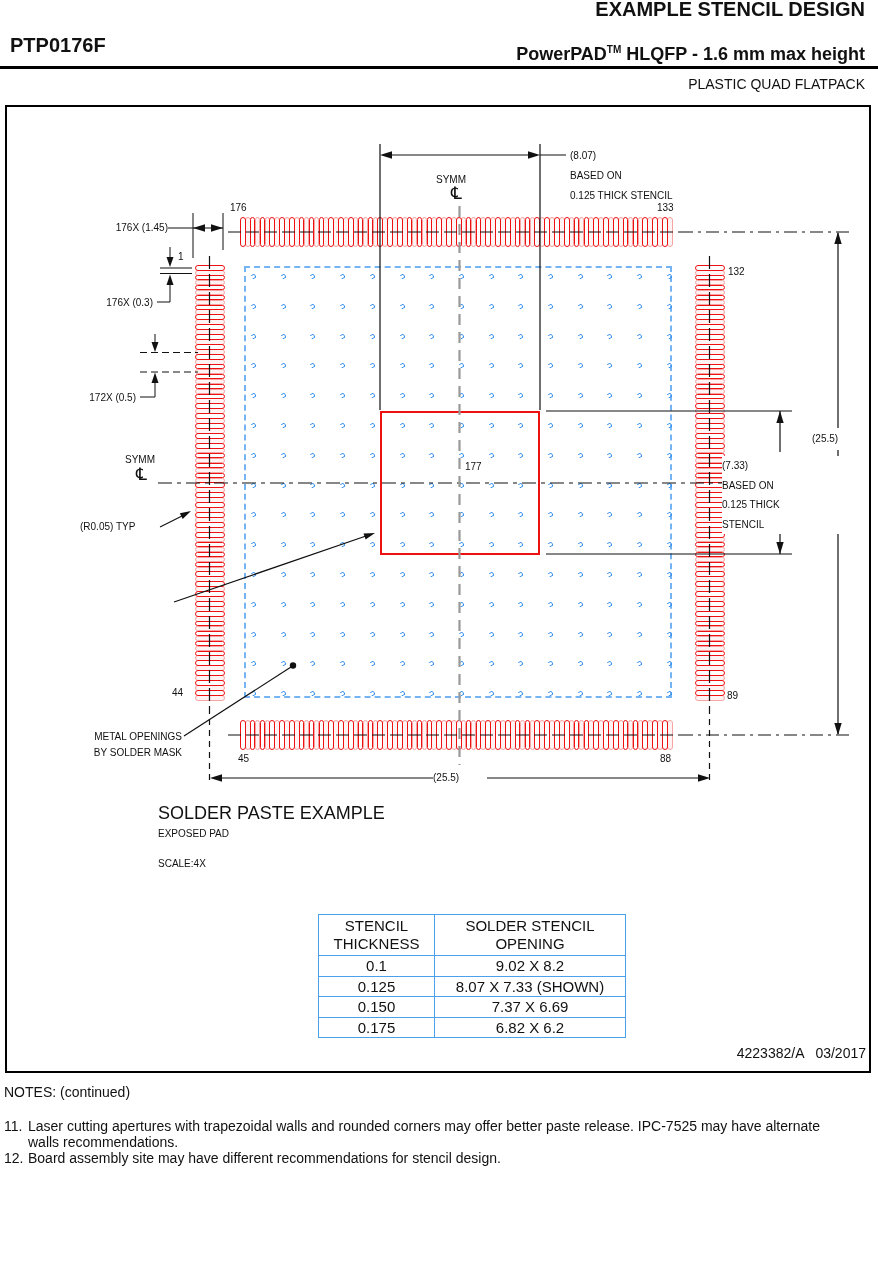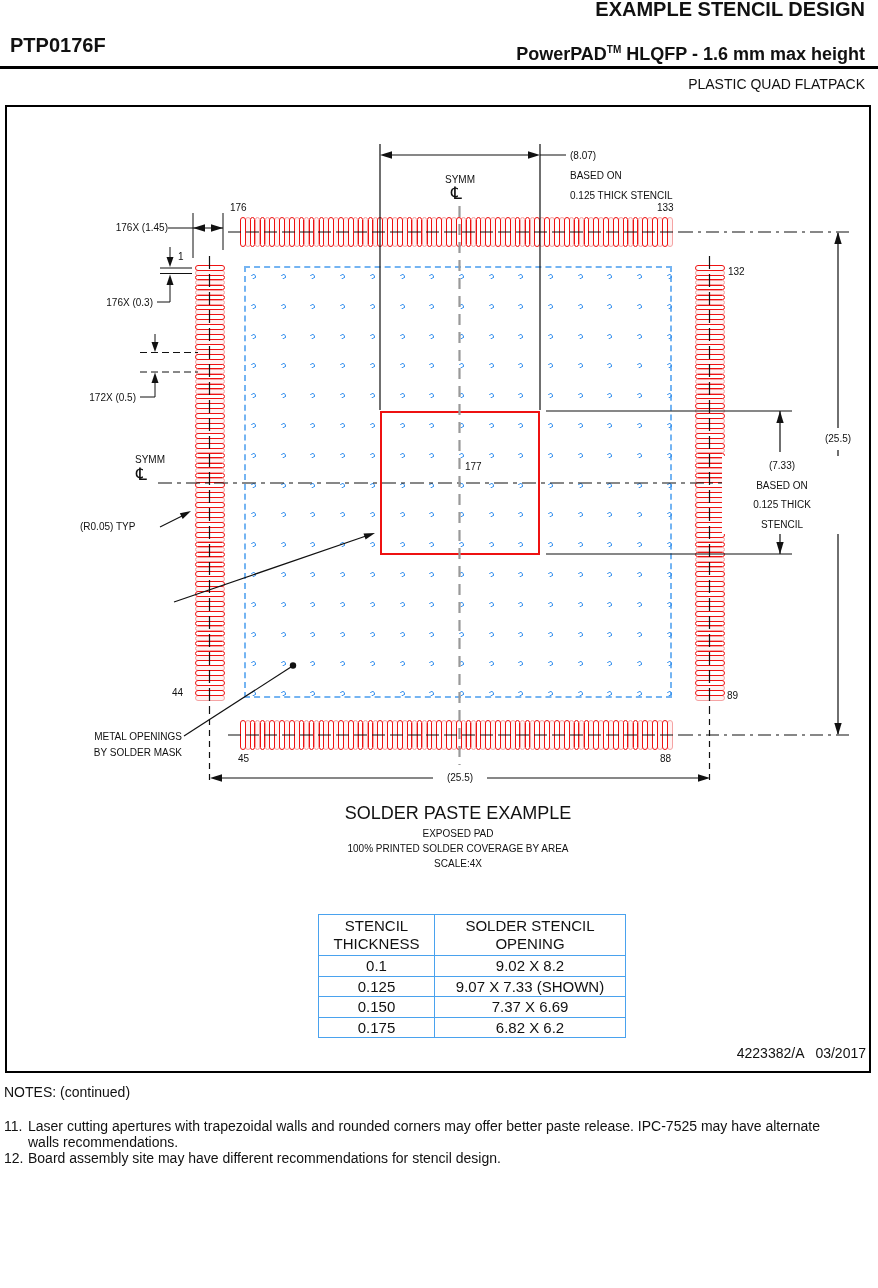--- a/index.html
+++ b/index.html
@@ -1,21 +1,21 @@
 <!DOCTYPE html>
 <html style="--pad-red: #ee1111; --pad-pink: #f5a3a3; --paste-blue: #3b93ee; --outline-blue: #74b4f2; --table-blue: #4aa2ee;"><head>
 <meta charset="utf-8">
 <style>
   html,body{margin:0;padding:0;background:#fff;}
   #page{position:relative;width:878px;height:1196px;background:#fff;overflow:hidden;
         font-family:"Liberation Sans",sans-serif;color:#111;}
   .abs{position:absolute;}
   .t{position:absolute;font-size:10px;line-height:15.5px;white-space:pre;z-index:6;}
   .tr{text-align:right;}
-  .tc{text-align:center;}
+  .tc{}
   .wbg{background:#fff;}
   
   .h-title{top:2px;right:13px;font-size:20px;font-weight:bold;}
   .h-part{top:38px;left:10px;font-size:20px;font-weight:bold;}
   .h-sub{top:42px;right:13px;font-size:18px;font-weight:bold;}
   .h-sub sup{font-size:10px;font-weight:bold;}
   .h-rule{top:66px;left:0;width:878px;height:3px;background:#000;}
   .h-pkg{top:77px;right:13px;font-size:14px;}
   
   .frame{left:5px;top:105px;width:862px;height:964px;border:2px solid #000;z-index:0;}
@@ -747,38 +747,37 @@
 
   <div class="t" style="left:570px;top:146px;line-height:20px;"><span>(8.07)</span><br><span>BASED ON</span><br><span>0.125 THICK STENCIL</span></div>
 
   <div class="t tc wbg" style="left:722px;top:456px;width:120px;line-height:19.5px;"><span>(7.33)</span><br><span>BASED ON</span><br><span>0.125 THICK</span><br><span>STENCIL</span></div>
 
   <div class="t tc wbg" style="left:812px;top:431px;width:52px;">(25.5)</div>
   <div class="t tc wbg" style="left:433px;top:770px;width:54px;">(25.5)</div>
 
   <div class="t tc cap1" style="left:158px;top:806px;width:600px;">SOLDER PASTE EXAMPLE</div>
   <div class="t tc" style="left:158px;top:826px;width:600px;">EXPOSED PAD</div>
-  <div class="t tc" style="left:158px;top:841px;width:600px;">100% PRINTED SOLDER COVERAGE BY AREA</div>
   <div class="t tc" style="left:158px;top:856px;width:600px;">SCALE:4X</div>
 
   <table class="stable">
     <thead>
       <tr>
         <th class="c1"><span>STENCIL</span><br><span>THICKNESS</span></th>
         <th class="c2"><span>SOLDER STENCIL</span><br><span>OPENING</span></th>
       </tr>
     </thead>
     <tbody>
         <tr>
           <td>0.1</td>
           <td>9.02 X 8.2</td>
         </tr>
         <tr>
           <td>0.125</td>
-          <td>9.07 X 7.33 (SHOWN)</td>
+          <td>8.07 X 7.33 (SHOWN)</td>
         </tr>
         <tr>
           <td>0.150</td>
           <td>7.37 X 6.69</td>
         </tr>
         <tr>
           <td>0.175</td>
           <td>6.82 X 6.2</td>
         </tr>
       </tbody>

